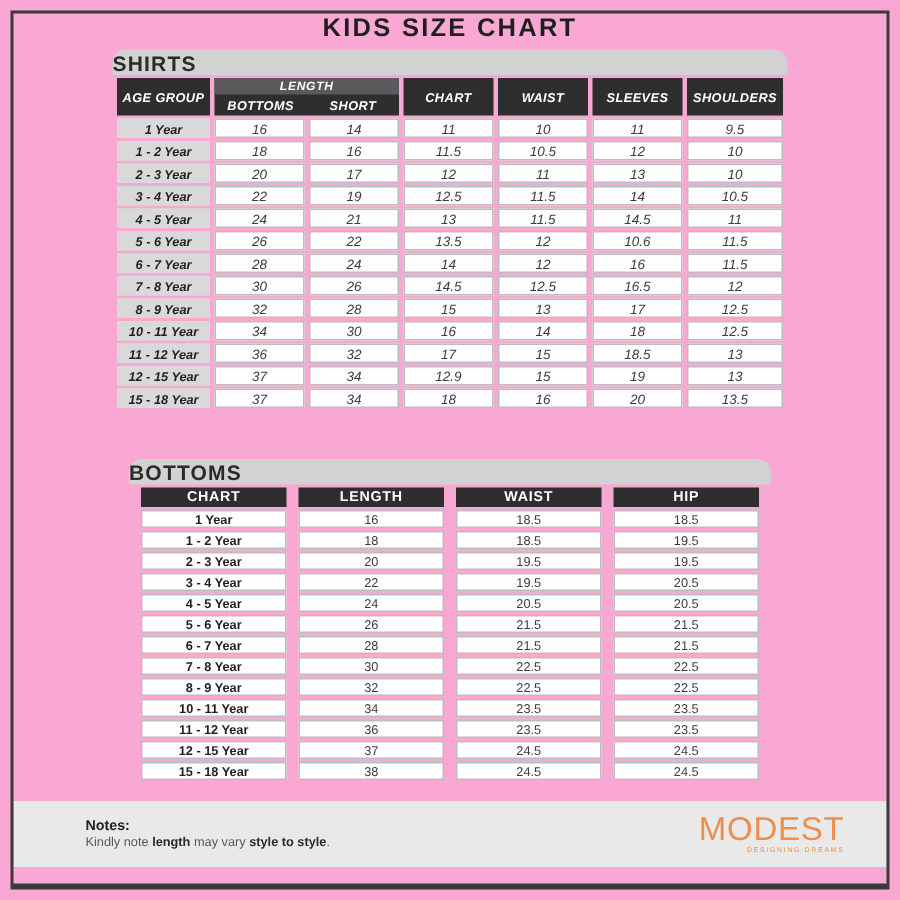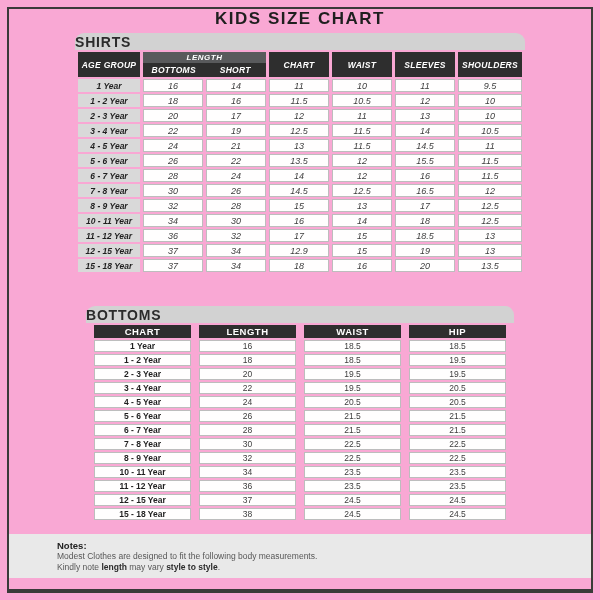--- a/index.html
+++ b/index.html
@@ -135,21 +135,21 @@
             <td>11.5</td>
             <td>14.5</td>
             <td>11</td>
           </tr>
           <tr>
             <td>5 - 6 Year</td>
             <td>26</td>
             <td>22</td>
             <td>13.5</td>
             <td>12</td>
-            <td>15.5</td>
+            <td>10.6</td>
             <td>11.5</td>
           </tr>
           <tr>
             <td>6 - 7 Year</td>
             <td>28</td>
             <td>24</td>
             <td>14</td>
             <td>12</td>
             <td>16</td>
             <td>11.5</td>
@@ -308,19 +308,22 @@
             <td>24.5</td>
             <td>24.5</td>
           </tr>
         </tbody>
     </table>
   </div>
 
   <div class="notes-strip">
     <div class="notes-block">
       <div class="notes-heading">Notes:</div>
-      <div>Modest Clothes are designed to fit the following body measurements.</div>
       <div><span>Kindly note </span><b>length</b><span> may vary </span><b>style to style</b><span>.</span></div>
     </div>
+    <div class="logo">
+      <div class="logo-word">MODEST</div>
+      <div class="logo-tagline">DESIGNING DREAMS</div>
+    </div>
   </div>
 
   <div class="frame"></div>
 </div>
 
 </body></html>

